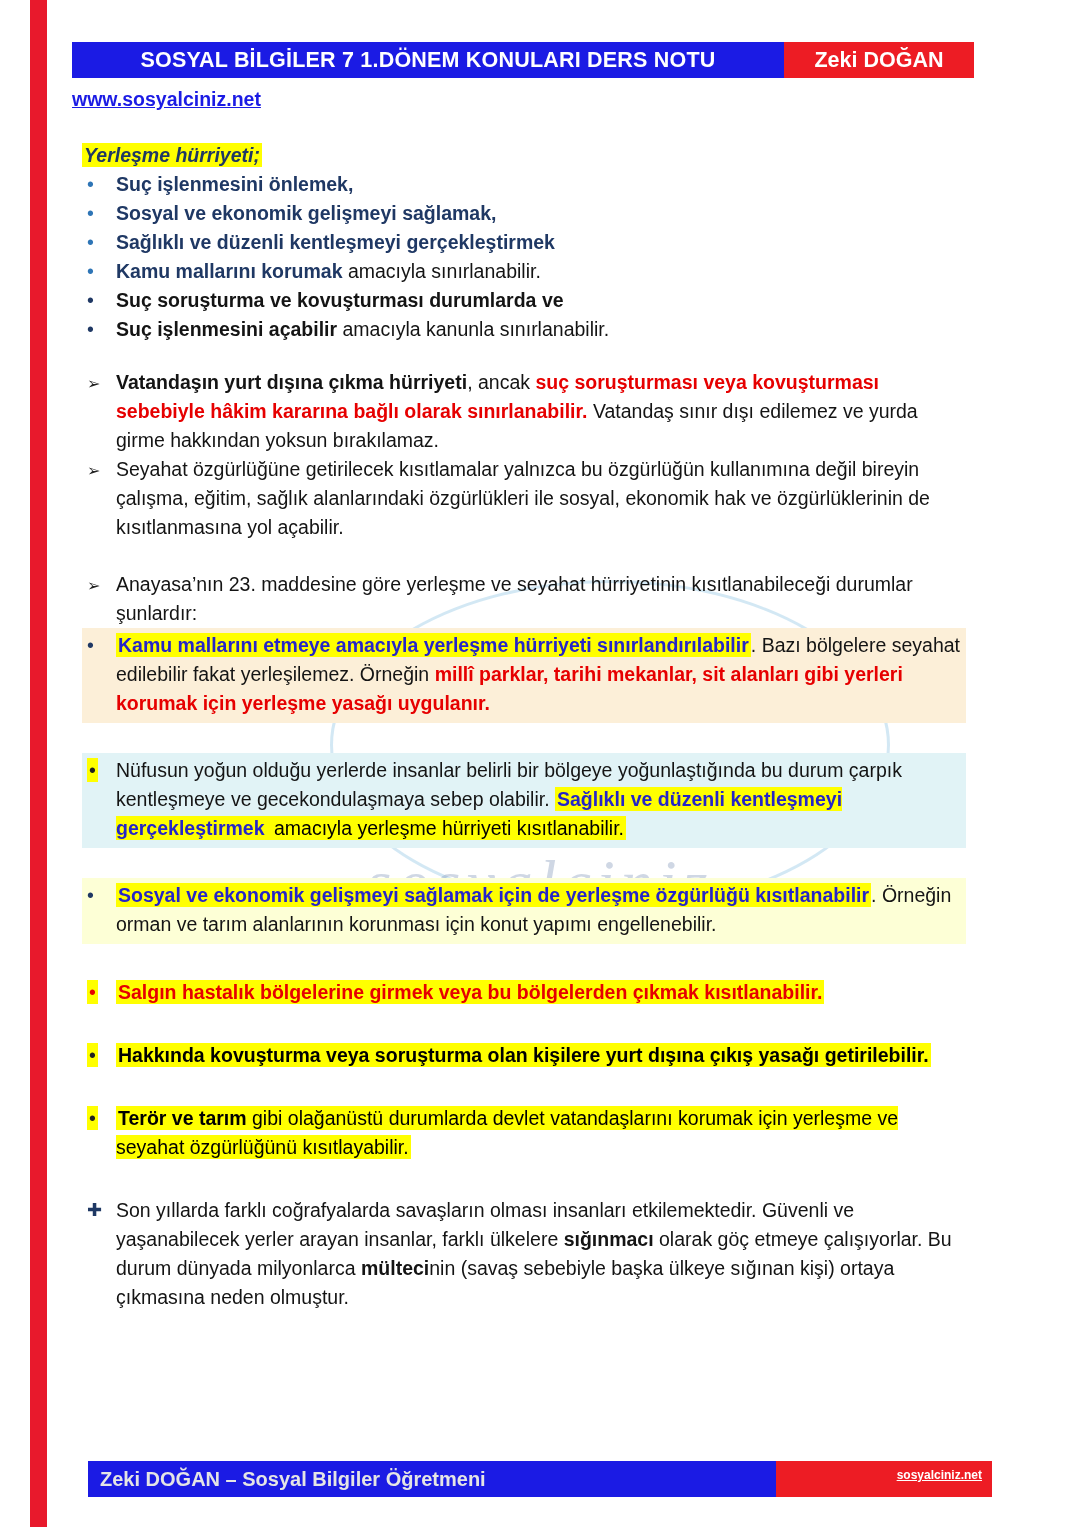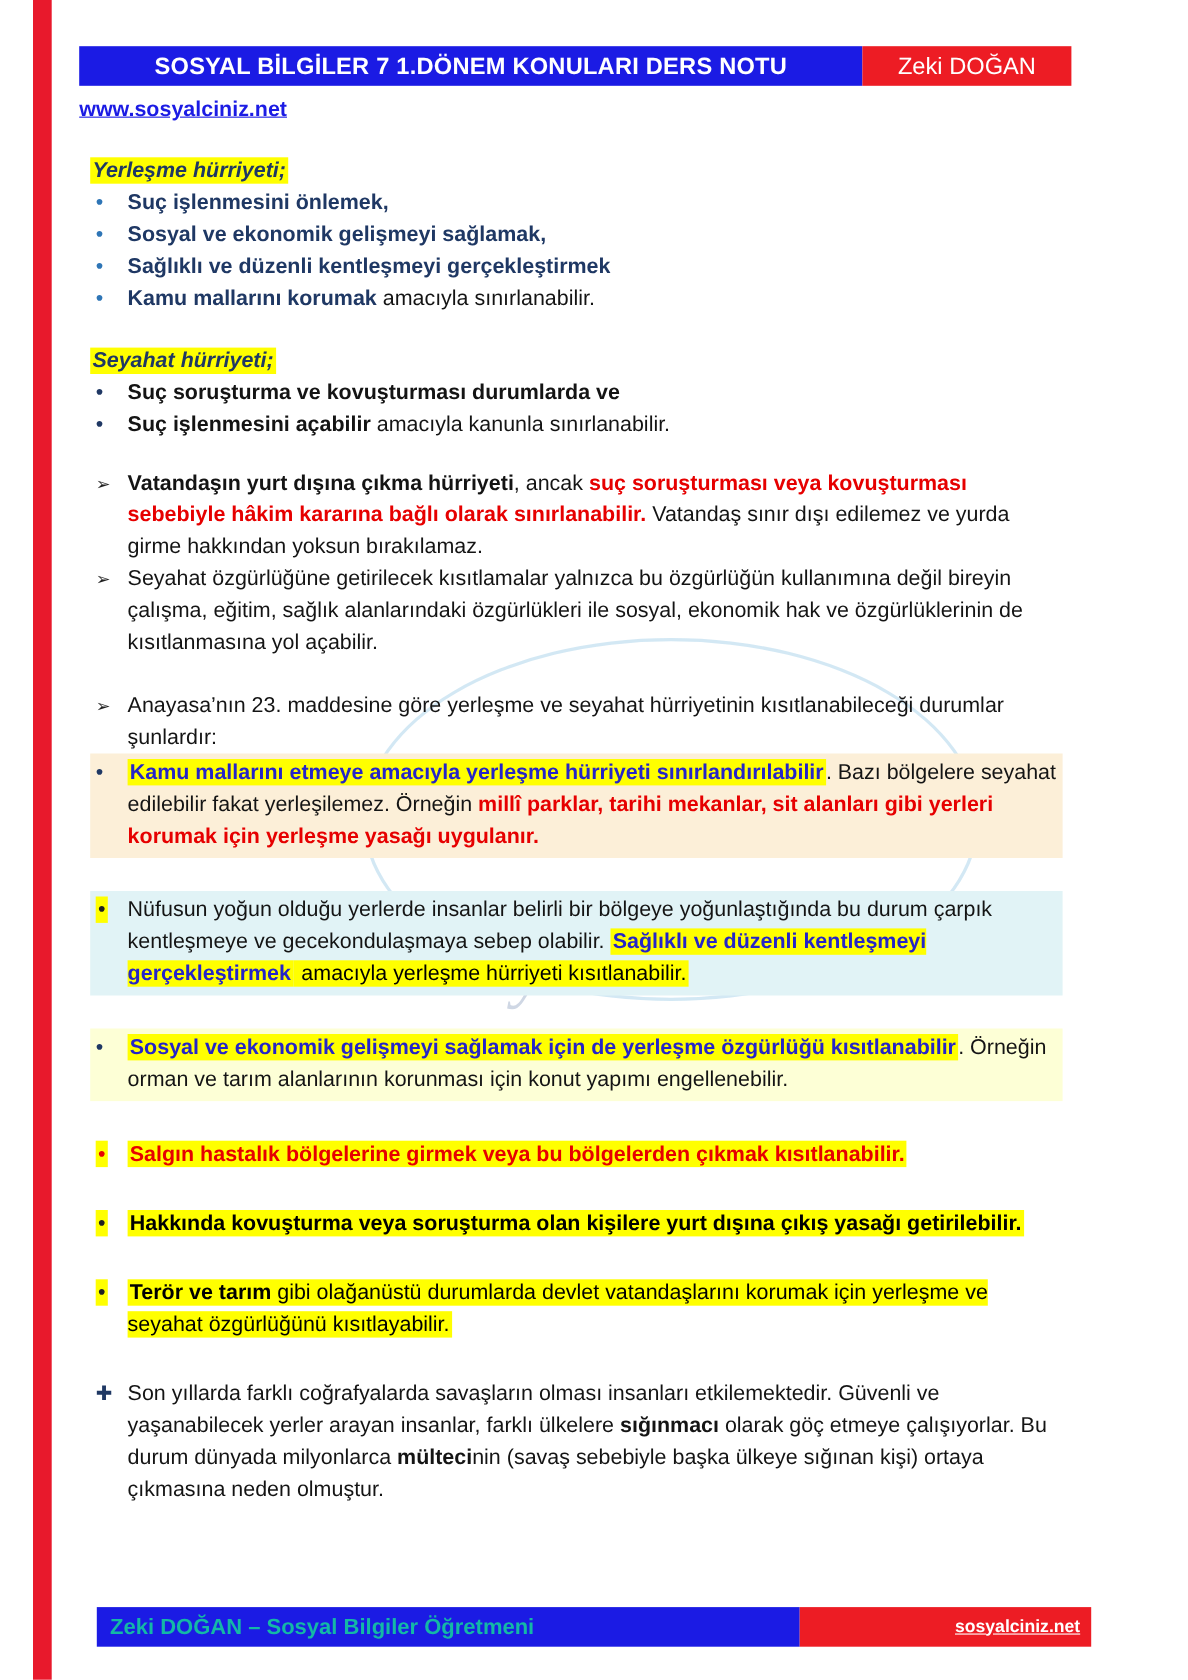--- a/index.html
+++ b/index.html
@@ -28,21 +28,21 @@
 
   .page { position:absolute; left:72px; top:0; width:902px; z-index:2; padding-bottom:80px; }
 
   
   .header { display:flex; margin-top:42px; height:36px; }
   .header-blue {
     flex:1; background:#1b1be4; color:#ffffff; font-weight:700; font-size:21.5px;
     display:flex; align-items:center; justify-content:center; letter-spacing:0.2px;
   }
   .header-red {
-    width:190px; background:#ed1c24; color:#ffffff; font-weight:400; font-size:21.5px;
+    width:190px; background:#ed1c24; color:#ffffff; font-weight:700; font-size:21.5px;
     display:flex; align-items:center; justify-content:center;
   }
   .site-row { margin-top:7px; }
   .site-link { color:#1b1be4; font-weight:700; text-decoration:underline; cursor:pointer; font-size:19.5px; }
 
   .content { padding:0 8px 0 10px; }
 
   .heading { margin-top:27px;font-style:italic; }
   mark { background:#ffff00; padding:1px 2px; }
 
@@ -67,26 +67,26 @@
   .gap34 { margin-top:34px; }
 
   .block { padding:3px 6px 5px 0; }
   .bg-cream { background:#fcefd8; }
   .bg-cyan  { background:#e1f3f6; }
   .bg-yellow{ background:#fdffd6; }
 
   
   .footer { position:absolute; left:88px; bottom:30px; width:904px; height:36px; display:flex; z-index:4; }
   .footer-blue {
-    flex:1; background:#1b1be4; color:#14b8a6; font-weight:700; font-size:20px;
+    flex:1; background:#1b1be4; color:#e5e5e5; font-weight:700; font-size:20px;
     display:flex; align-items:center; padding-left:12px;
   }
   .footer-red {
-    width:265px; background:#ed1c24; color:#ffffff; font-weight:700; font-size:16px;
-    display:flex; align-items:center; justify-content:flex-end; padding-right:10px;
+    width:216px; background:#ed1c24; color:#ffffff; font-weight:700; font-size:12px;
+    display:flex; align-items:flex-start; justify-content:flex-end; padding-right:10px;
   }
   .footer-red a { color:#ffffff; text-decoration:underline; cursor:pointer; }
 </style>
 </head>
 <body>
 
 <div class="red-stripe"></div>
 <div class="wm-circle"></div>
 <div class="wm-text">sosyalciniz</div>
 
@@ -117,23 +117,20 @@
       <span class="bul bul-dot-blue">•</span>
       <div class="li-text b navy">Sağlıklı ve düzenli kentleşmeyi gerçekleştirmek</div>
     </div>
     <div class="li">
       <span class="bul bul-dot-blue">•</span>
       <div class="li-text">
         <span class="b navy">Kamu mallarını korumak</span><span> amacıyla sınırlanabilir.</span>
       </div>
     </div>
 
-    <div class="heading gap28">
-      <mark class="b navy">Seyahat hürriyeti;</mark>
-    </div>
     <div class="li">
       <span class="bul bul-dot-navy">•</span>
       <div class="li-text b">Suç soruşturma ve kovuşturması durumlarda ve</div>
     </div>
     <div class="li">
       <span class="bul bul-dot-navy">•</span>
       <div class="li-text">
         <span class="b">Suç işlenmesini açabilir</span><span> amacıyla kanunla sınırlanabilir.</span>
       </div>
     </div>

